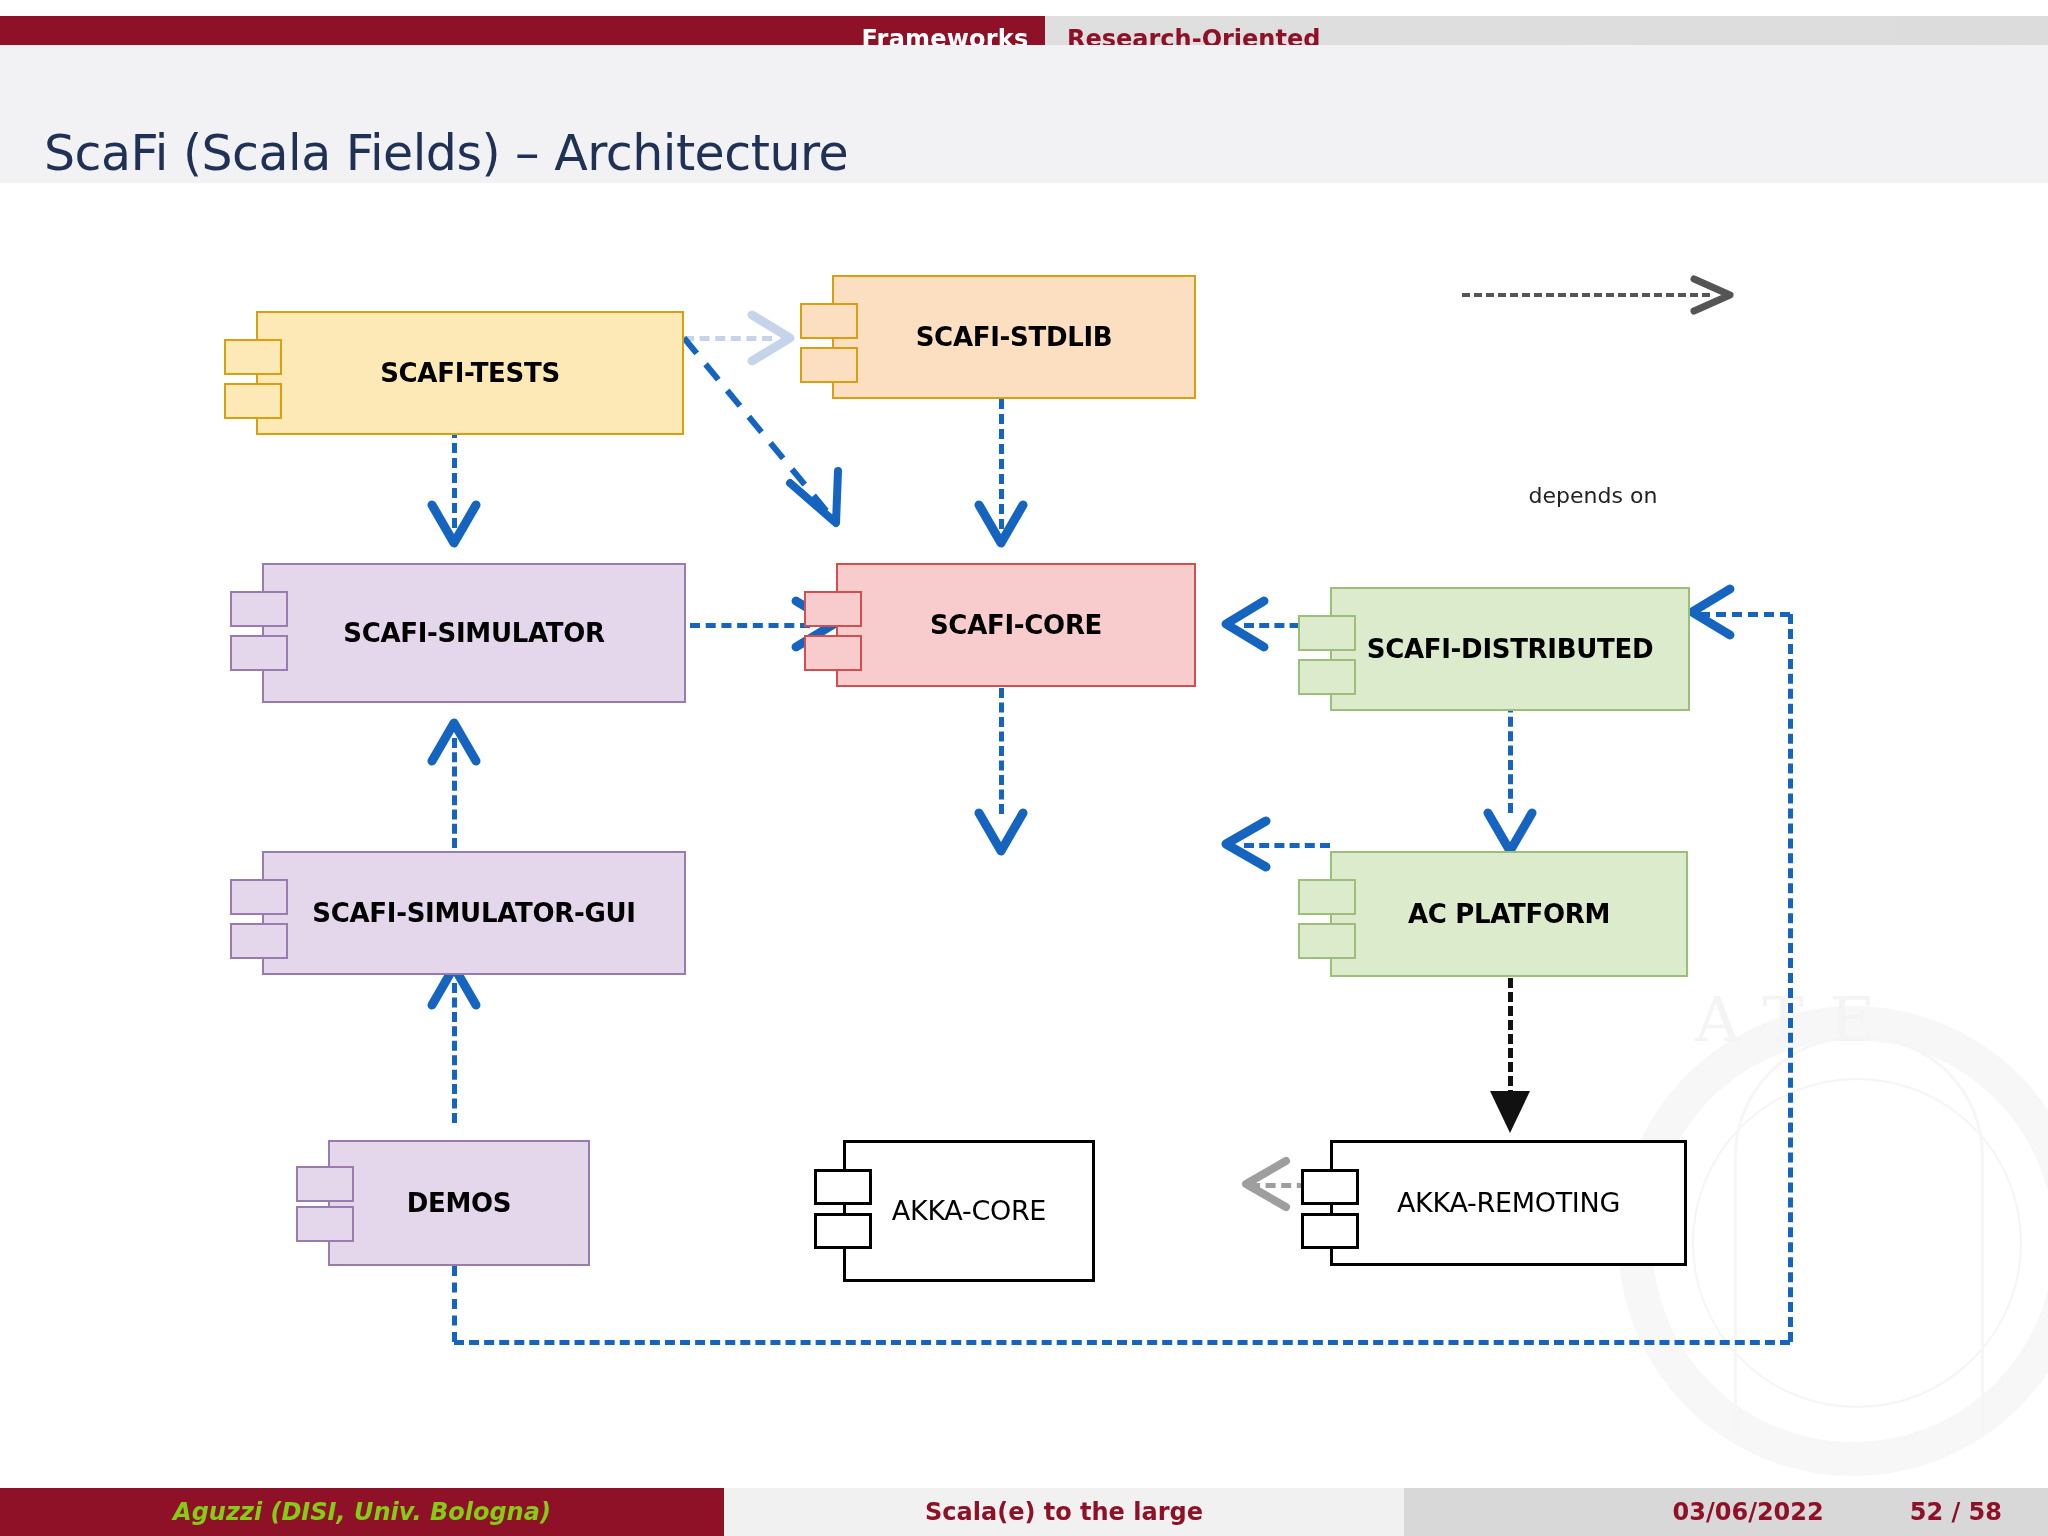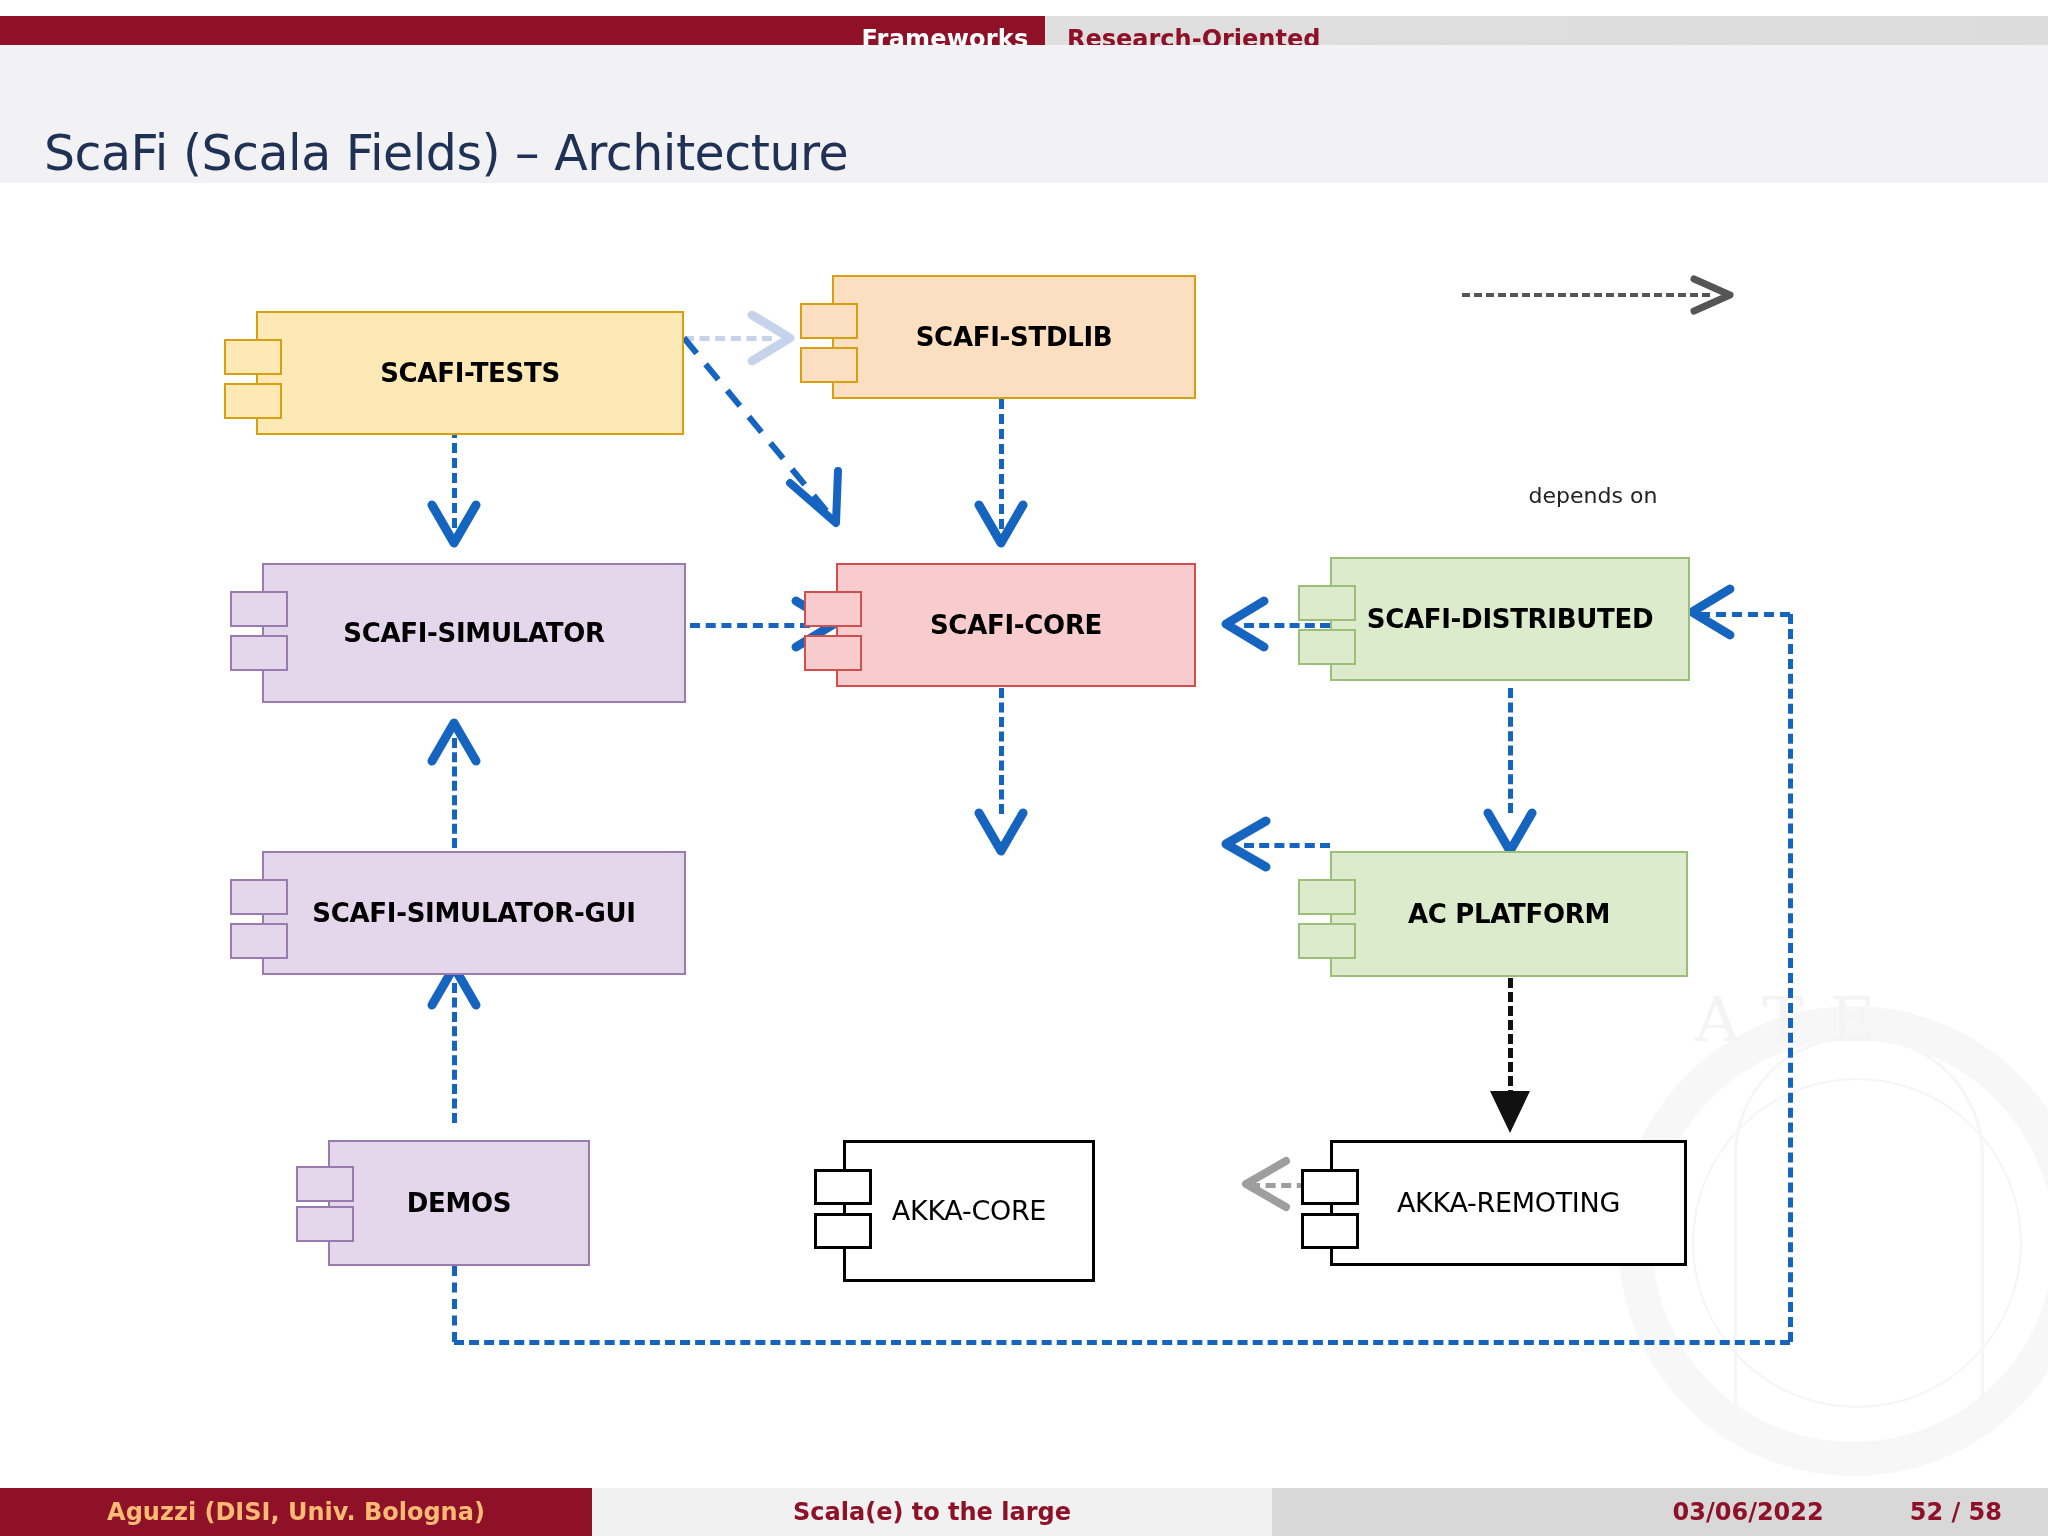--- a/index.html
+++ b/index.html
@@ -140,22 +140,23 @@
   }
 
   
   #footer {
     position:absolute; left:0; bottom:0; width:2048px; height:48px;
     display:flex; align-items:stretch;
     font-size:24px; font-weight:bold;
     font-family:"DejaVu Sans", sans-serif;
   }
   #footer-author {
-    width:592px; background:#8E1127; color:#fdba74;
+    width:724px; background:#8E1127; color:#84cc16;
     display:flex; align-items:center; justify-content:center;
+    font-style:italic;
   }
   #footer-title {
     width:680px; background:#F1F1F1; color:#8E1127;
     display:flex; align-items:center; justify-content:center;
   }
   #footer-meta {
     flex:1; background:#D8D8D8; color:#8E1127;
     display:flex; align-items:center; justify-content:flex-end;
     padding-right:46px; gap:86px;
   }
@@ -266,21 +267,21 @@
     <div class="tab t2" style="background:#E4D7EC; border-color:#9A7BB0;"></div>
     <div class="node-title">SCAFI-SIMULATOR</div>
   </div>
 
   <div class="node" style="left:836px; top:380px; width:360px; height:124px; background:#F8CCCC; border-color:#D05050;">
     <div class="tab t1" style="background:#F8CCCC; border-color:#D05050;"></div>
     <div class="tab t2" style="background:#F8CCCC; border-color:#D05050;"></div>
     <div class="node-title">SCAFI-CORE</div>
   </div>
 
-  <div class="node" style="left:1330px; top:374px; width:360px; height:124px; background:#DCEBCC; border-color:#9BBF78;">
+  <div class="node" style="left:1330px; top:404px; width:360px; height:124px; background:#DCEBCC; border-color:#9BBF78;">
     <div class="tab t1" style="background:#DCEBCC; border-color:#9BBF78;"></div>
     <div class="tab t2" style="background:#DCEBCC; border-color:#9BBF78;"></div>
     <div class="node-title">SCAFI-DISTRIBUTED</div>
   </div>
 
   <div class="node" style="left:262px; top:668px; width:424px; height:124px; background:#E4D7EC; border-color:#9A7BB0;">
     <div class="tab t1" style="background:#E4D7EC; border-color:#9A7BB0;"></div>
     <div class="tab t2" style="background:#E4D7EC; border-color:#9A7BB0;"></div>
     <div class="node-title">SCAFI-SIMULATOR-GUI</div>
   </div>

